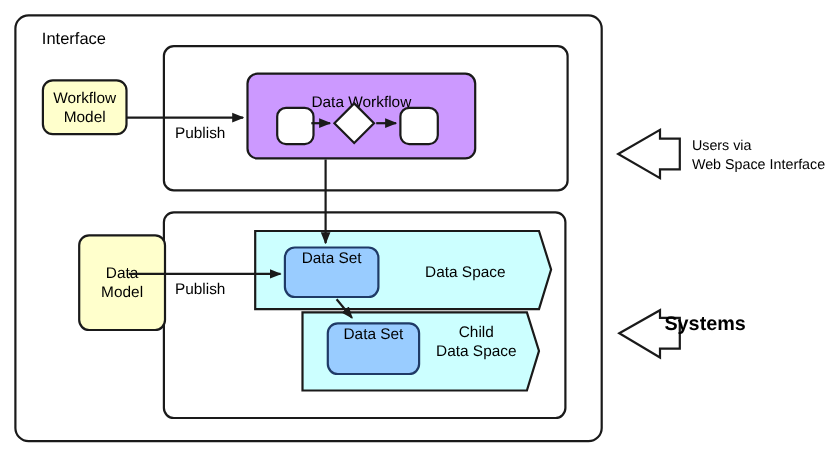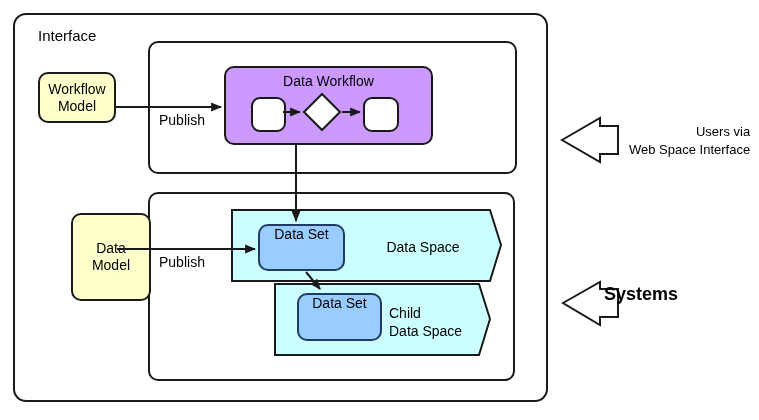--- a/index.html
+++ b/index.html
@@ -17,38 +17,38 @@
   #group-bottom{left:148px;top:192px;width:367px;height:189px;border:2px solid var(--line);border-radius:10px;background:#fff;z-index:2;}
 
   .model-node{background:var(--model_fill);border:2px solid var(--line);border-radius:10px;
     display:flex;align-items:center;justify-content:center;text-align:center;
     font-size:14px;line-height:17px;z-index:4;}
   #workflow-model{left:38px;top:72px;width:78px;height:51px;}
   #data-model{left:37px;top:213px;width:80px;height:88px;margin-left:34px;}
 
   #data-workflow{left:224px;top:66px;width:209px;height:79px;background:var(--workflow_fill);
     border:2px solid var(--line);border-radius:10px;text-align:center;z-index:4;}
-  #dw-title{padding-top:5px;font-size:14px;}
+  #dw-title{padding-top:16px;font-size:14px;}
   .task{position:absolute;width:31px;height:31px;background:#fff;border:2px solid var(--line);border-radius:9px;}
   #task1{left:25px;top:29px;}
   #task2{left:137px;top:29px;width:32px;}
 
   .dataset{background:var(--dataset_fill);border:2px solid var(--dataset_border);border-radius:10px;
     display:flex;align-items:flex-start;justify-content:center;font-size:14px;z-index:4;}
   #ds1{left:258px;top:224px;width:87px;height:47px;}
   #ds2{left:297px;top:293px;width:85px;height:48px;}
 
   .publish{font-weight:normal;font-size:14px;z-index:6;}
   #publish1{left:159px;top:112px;}
   #publish2{left:159px;top:254px;}
 
   #space-label{left:368px;top:239px;width:110px;text-align:center;font-size:14px;z-index:6;}
-  #child-label{left:389px;top:304px;width:88px;text-align:left;font-size:14px;line-height:18px;z-index:6;}
+  #child-label{left:389px;top:292px;width:88px;text-align:center;font-size:14px;line-height:18px;z-index:6;}
 
-  #users-label{left:629px;top:123px;font-size:13px;line-height:18px;z-index:6;text-align:right;}
+  #users-label{left:629px;top:123px;font-size:13px;line-height:18px;z-index:6;}
   #systems-label{left:604px;top:285px;font-size:18px;line-height:18px;font-weight:bold;z-index:6;}
 
   #svgA{z-index:3;}
   #svgB{z-index:5;}
   .space-shape{fill:var(--space_fill);stroke:var(--line);stroke-width:2;stroke-linejoin:miter;}
   .conn{stroke:var(--line);stroke-width:2;}
   .decision{fill:#fff;stroke:var(--line);stroke-width:2;stroke-linejoin:miter;}
   .block-arrow{fill:#fff;stroke:var(--line);stroke-width:2;stroke-linejoin:miter;}
   .two-line span{display:block;}
 </style>

